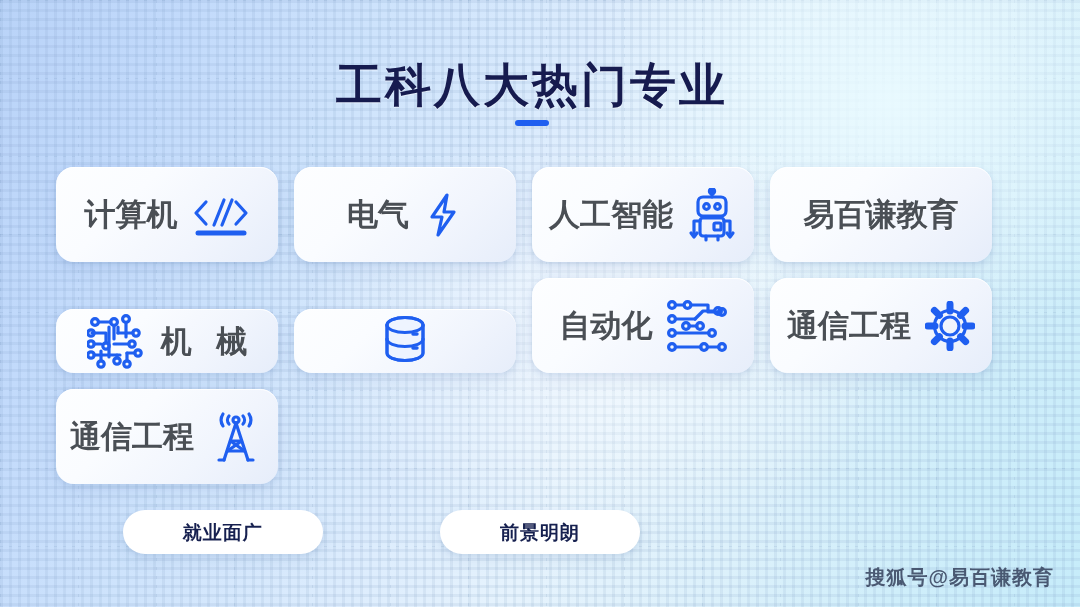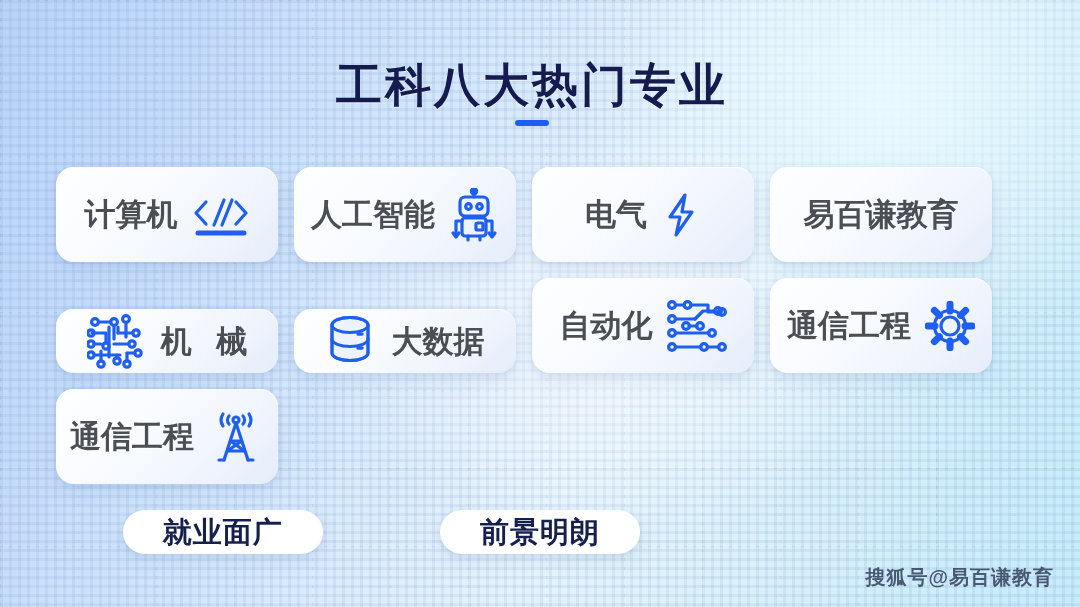--- a/index.html
+++ b/index.html
@@ -192,21 +192,21 @@
     padding: 0 30px;
     box-sizing: border-box;
     display: inline-flex;
     align-items: center;
     justify-content: center;
     box-shadow:
       0 2px 5px rgba(90,125,180,0.14),
       0 7px 16px rgba(90,125,180,0.10);
   }
   .pill-label {
-    font-size: 29px;
+    font-size: 19px;
     font-weight: 700;
     color: #16204f;
     letter-spacing: 1px;
     line-height: 1;
     white-space: nowrap;
   }
 
   
   #watermark {
     position: absolute;
@@ -237,47 +237,47 @@
   <div id="card-grid">
       <div class="card">
         <span class="card-label">计算机</span>
         <span class="card-icon">
           <svg width="58" height="46" viewBox="0 0 58 46" fill="none" stroke="#1f5ff0" stroke-width="3.2" stroke-linecap="round" stroke-linejoin="round">
             <polyline points="14,10 4,21 14,32"></polyline>
             <polyline points="44,10 54,21 44,32"></polyline>
             <line x1="32" y1="8" x2="22" y2="33"></line>
             <line x1="40" y1="8" x2="30" y2="33"></line>
             <line x1="6" y1="41" x2="52" y2="41" stroke-width="5"></line>
+          </svg>
+        </span>
+      </div>
+      <div class="card">
+        <span class="card-label">电气</span>
+        <span class="card-icon">
+          <svg width="40" height="46" viewBox="0 0 40 46" fill="none" stroke="#1f5ff0" stroke-width="3.2" stroke-linecap="round" stroke-linejoin="round">
+            <path d="M24 3 L9 25 L19 25 L15 43 L31 20 L21 20 Z"></path>
           </svg>
         </span>
       </div>
       <div class="card">
         <span class="card-label">人工智能</span>
         <span class="card-icon">
           <svg width="50" height="54" viewBox="0 0 50 54" fill="none" stroke="#1f5ff0" stroke-width="3.2" stroke-linecap="round" stroke-linejoin="round">
             <line x1="25" y1="3" x2="25" y2="9"></line>
             <circle cx="25" cy="3.2" r="2.6"></circle>
             <rect x="11" y="9" width="28" height="19" rx="5"></rect>
             <circle cx="19.5" cy="18.5" r="2.8"></circle>
             <circle cx="30.5" cy="18.5" r="2.8"></circle>
             <rect x="13" y="30" width="24" height="18" rx="3"></rect>
             <rect x="27" y="35" width="7" height="7" rx="1.6"></rect>
             <path d="M13 33 H7 V45"></path>
             <path d="M37 33 H43 V45"></path>
             <path d="M4 45 L7 49 M10 45 L7 49"></path>
             <path d="M40 45 L43 49 M46 45 L43 49"></path>
             <path d="M19 48 V52 M31 48 V52"></path>
-          </svg>
-        </span>
-      </div>
-      <div class="card">
-        <span class="card-label">电气</span>
-        <span class="card-icon">
-          <svg width="40" height="46" viewBox="0 0 40 46" fill="none" stroke="#1f5ff0" stroke-width="3.2" stroke-linecap="round" stroke-linejoin="round">
-            <path d="M24 3 L9 25 L19 25 L15 43 L31 20 L21 20 Z"></path>
           </svg>
         </span>
       </div>
       <div class="card">
         <span class="card-label">易百谦教育</span>
       </div>
       <div class="card icon-left">
         <span class="card-icon">
           <svg width="56" height="56" viewBox="0 0 56 56" fill="none" stroke="#1f5ff0" stroke-width="3.2" stroke-linecap="round" stroke-linejoin="round">
             <circle cx="8" cy="9" r="3.4"></circle>
@@ -317,21 +317,20 @@
             <ellipse cx="24" cy="11" rx="18" ry="7.5" fill="#eef4ff"></ellipse>
             <path d="M6 11 V25 A18 7.5 0 0 0 42 25 V11" fill="#eef4ff"></path>
             <path d="M6 25 V39 A18 7.5 0 0 0 42 39 V25" fill="#eef4ff"></path>
             <ellipse cx="24" cy="11" rx="18" ry="7.5"></ellipse>
             <path d="M6 11 V25 A18 7.5 0 0 0 42 25 V11"></path>
             <path d="M6 25 V39 A18 7.5 0 0 0 42 39 V25"></path>
             <line x1="32" y1="20" x2="36" y2="20" stroke-width="3.4"></line>
             <line x1="32" y1="34" x2="36" y2="34" stroke-width="3.4"></line>
           </svg>
         </span>
-        <span class="card-label">大数据</span>
       </div>
       <div class="card">
         <span class="card-label">自动化</span>
         <span class="card-icon">
           <svg width="60" height="56" viewBox="0 0 60 56" fill="none" stroke="#1f5ff0" stroke-width="3.2" stroke-linecap="round" stroke-linejoin="round">
             <circle cx="5" cy="7" r="3.4"></circle>
             <path d="M8.5 7 H17"></path>
             <circle cx="20.5" cy="7" r="3.4"></circle>
             <path d="M24 7 H41 V14 H52"></path>
             <circle cx="55" cy="14" r="3.4"></circle>

